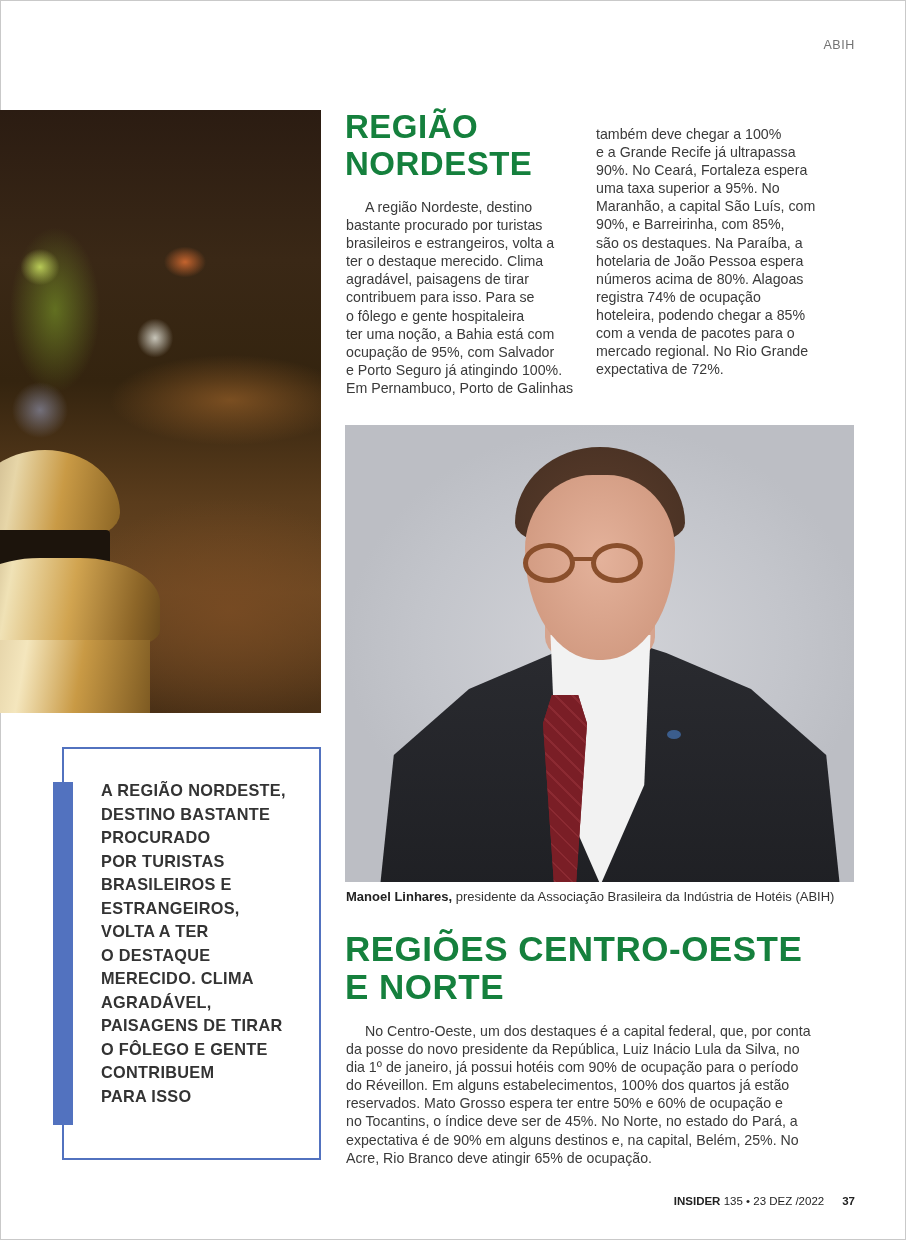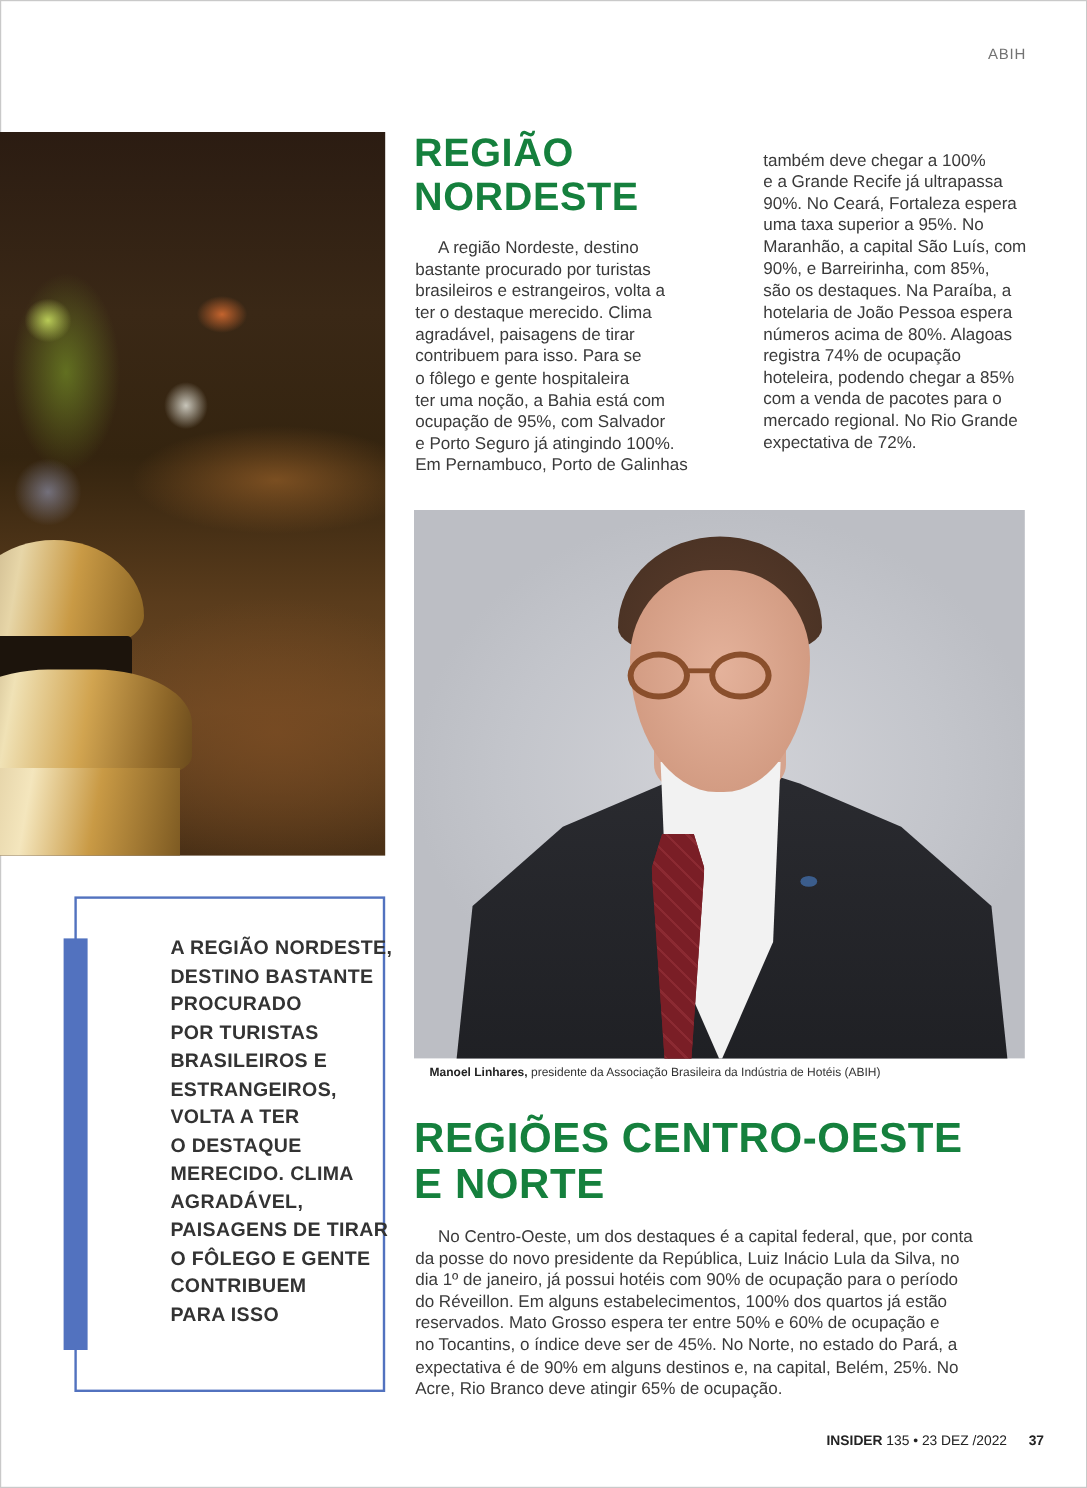--- a/index.html
+++ b/index.html
@@ -39,21 +39,21 @@
     background: linear-gradient(100deg, #d9c598 0%, #f4e6bd 30%, #c99a45 60%, #7d5a22 100%);
   }
 
   
   .heading { position: absolute; font-weight: bold; color: #15803d; letter-spacing: 0.5px; line-height: 1.0; }
   .h-nordeste { left: 345px; top: 108px; font-size: 33px; line-height: 37px; }
   .h-centro { left: 345px; top: 930px; font-size: 35px; line-height: 38px; }
 
   .body-text { position: absolute; font-size: 14.2px; line-height: 18.1px; color: #3a3a3a; }
   .col1 { left: 346px; top: 198px; width: 250px; }
-  .col2 { left: 636px; top: 125px; width: 250px; }
+  .col2 { left: 596px; top: 125px; width: 250px; }
   .col3 { left: 346px; top: 1022px; width: 512px; }
   .line { display: block; white-space: nowrap; }
   .indent { padding-left: 19px; }
 
   
   .photo-portrait {
     position: absolute; left: 345px; top: 425px; width: 509px; height: 457px; overflow: hidden;
     background: radial-gradient(ellipse 260px 220px at 260px 220px, #d2d3d8 0%, #c3c5cb 70%, #bcbec4 100%);
   }
   .p-jacket {
@@ -81,35 +81,35 @@
     position: absolute; left: 170px; top: 22px; width: 170px; height: 95px;
     background: radial-gradient(ellipse at 50% 80%, #5b3d2c 0%, #4a3224 80%);
     border-radius: 50% 50% 20% 20% / 80% 80% 20% 20%;
   }
   .p-glass { position: absolute; top: 118px; width: 52px; height: 40px; border: 5px solid #8a4f2c; border-radius: 50%; }
   .p-glass.l { left: 178px; }
   .p-glass.r { left: 246px; }
   .p-bridge { position: absolute; left: 226px; top: 132px; width: 24px; height: 4px; background: #8a4f2c; }
   .p-pin { position: absolute; left: 322px; top: 305px; width: 14px; height: 9px; border-radius: 50%; background: #3b5d8c; }
 
-  .caption { position: absolute; left: 358px; top: 889px; font-size: 10px; color: #333; white-space: nowrap; }
+  .caption { position: absolute; left: 346px; top: 889px; font-size: 13px; color: #333; white-space: nowrap; }
   .caption b { font-weight: bold; color: #222; }
 
   
   .quote-box {
     position: absolute; left: 62px; top: 747px; width: 259px; height: 413px;
     border: 2px solid #5272bf;
   }
   .quote-bar { position: absolute; left: 53px; top: 782px; width: 20px; height: 343px; background: #5272bf; }
   .quote-text {
     position: absolute; left: 101px; top: 779px; width: 215px;
-    font-size: 16.3px; line-height: 23.5px; font-weight: bold; color: #333333; letter-spacing: 0.3px; margin-left: 41px;
-  }
-
-  .footer { position: absolute; top: 1195px; right: 36px; font-size: 11.5px; color: #222; white-space: nowrap; }
+    font-size: 16.3px; line-height: 23.5px; font-weight: bold; color: #333333; letter-spacing: 0.3px;
+  }
+
+  .footer { position: absolute; top: 1195px; right: 51px; font-size: 11.5px; color: #222; white-space: nowrap; }
   .footer .mag { font-weight: bold; }
   .footer .page-num { font-weight: bold; margin-left: 18px; }
 </style>
 </head>
 <body>
 
 <div class="page-frame"></div>
 
 <div class="running-head">ABIH</div>
 

